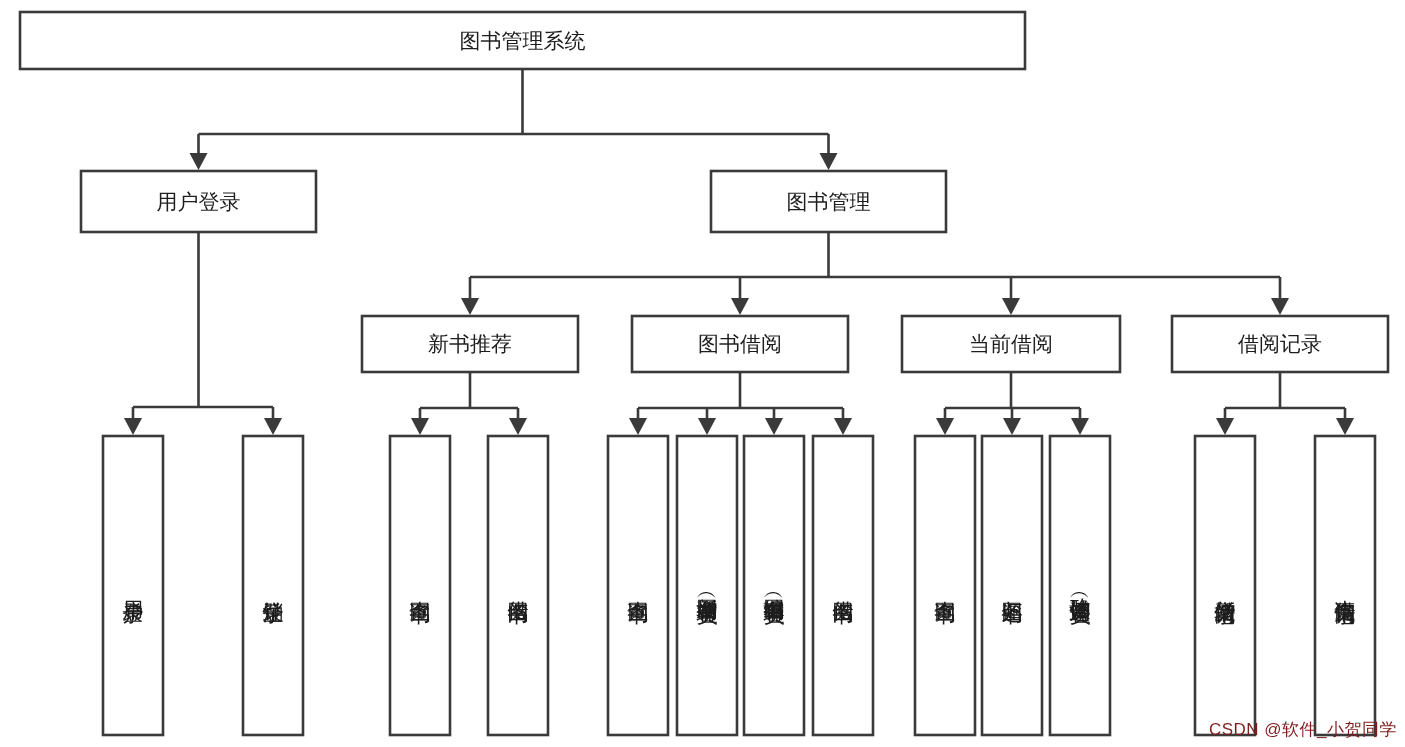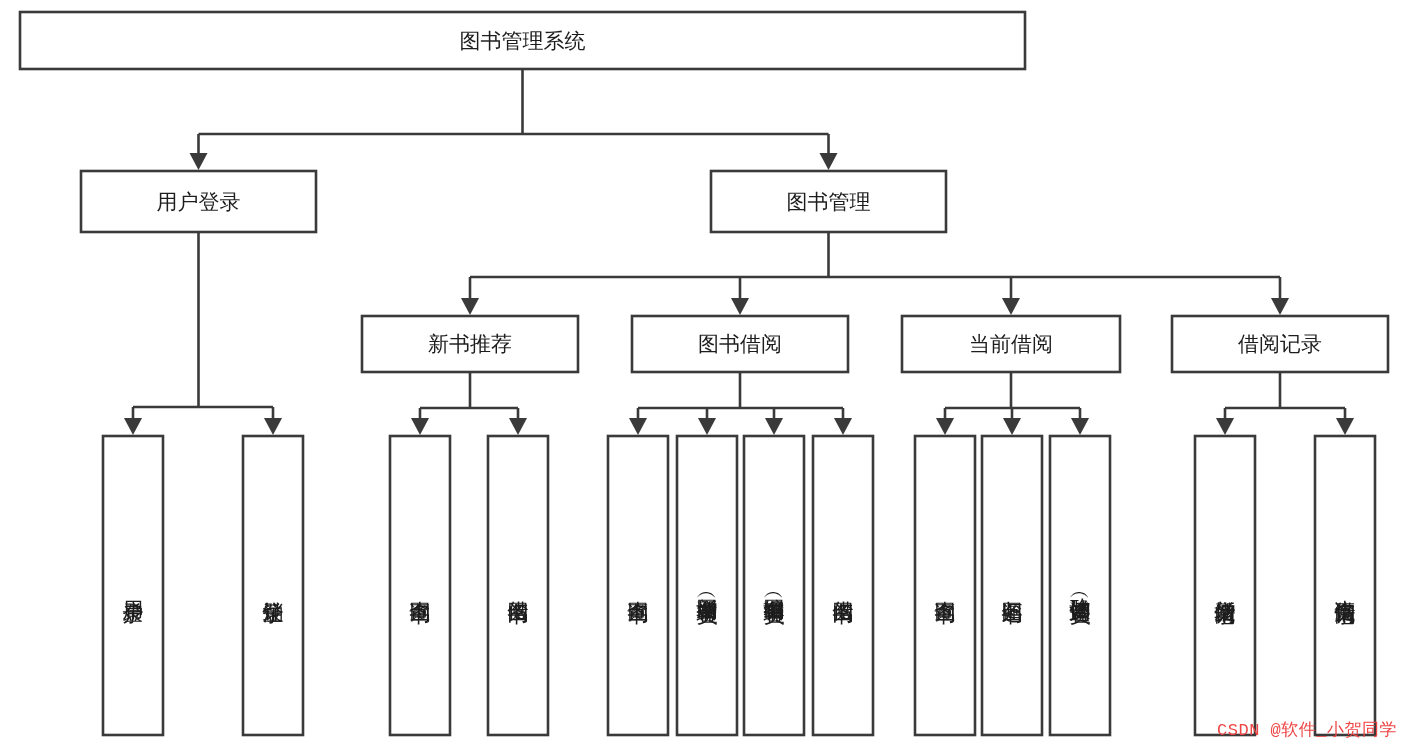--- a/index.html
+++ b/index.html
@@ -56,23 +56,23 @@
     white-space: nowrap;
     display: flex;
     align-items: center;
     justify-content: center;
     pointer-events: none;
   }
   #watermark {
     position: absolute;
     right: 8px;
     bottom: 6px;
-    font-family: Liberation Mono, monospace;
+    font-family: Liberation Sans, sans-serif;
     font-size: 17px;
-    color: #ef4444;
+    color: #7f1d1d;
     letter-spacing: 0.5px;
     white-space: nowrap;
   }
 </style>
 </head>
 <body>
 
 <div id="canvas">
 
   <svg id="diagram-svg" width="1405" height="747">

